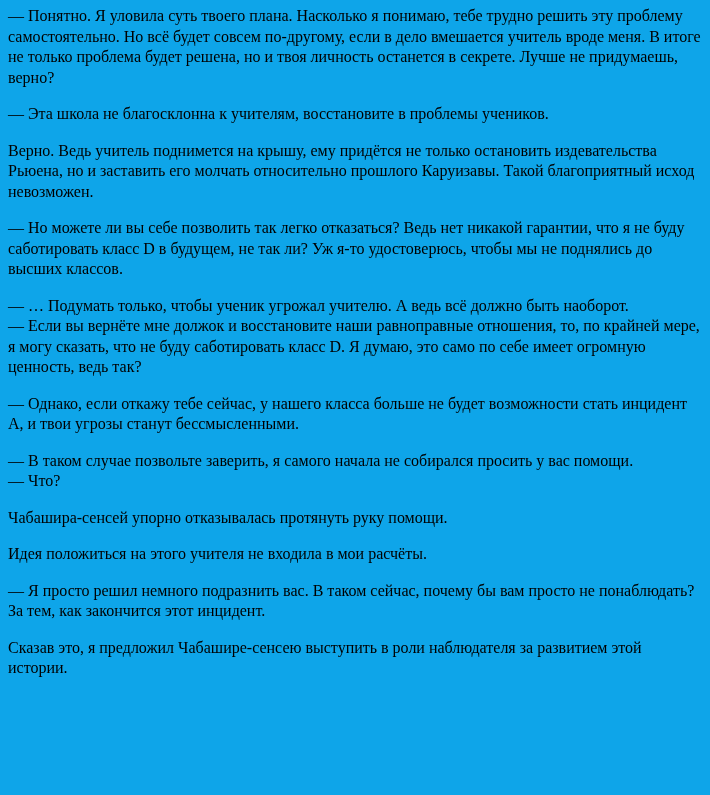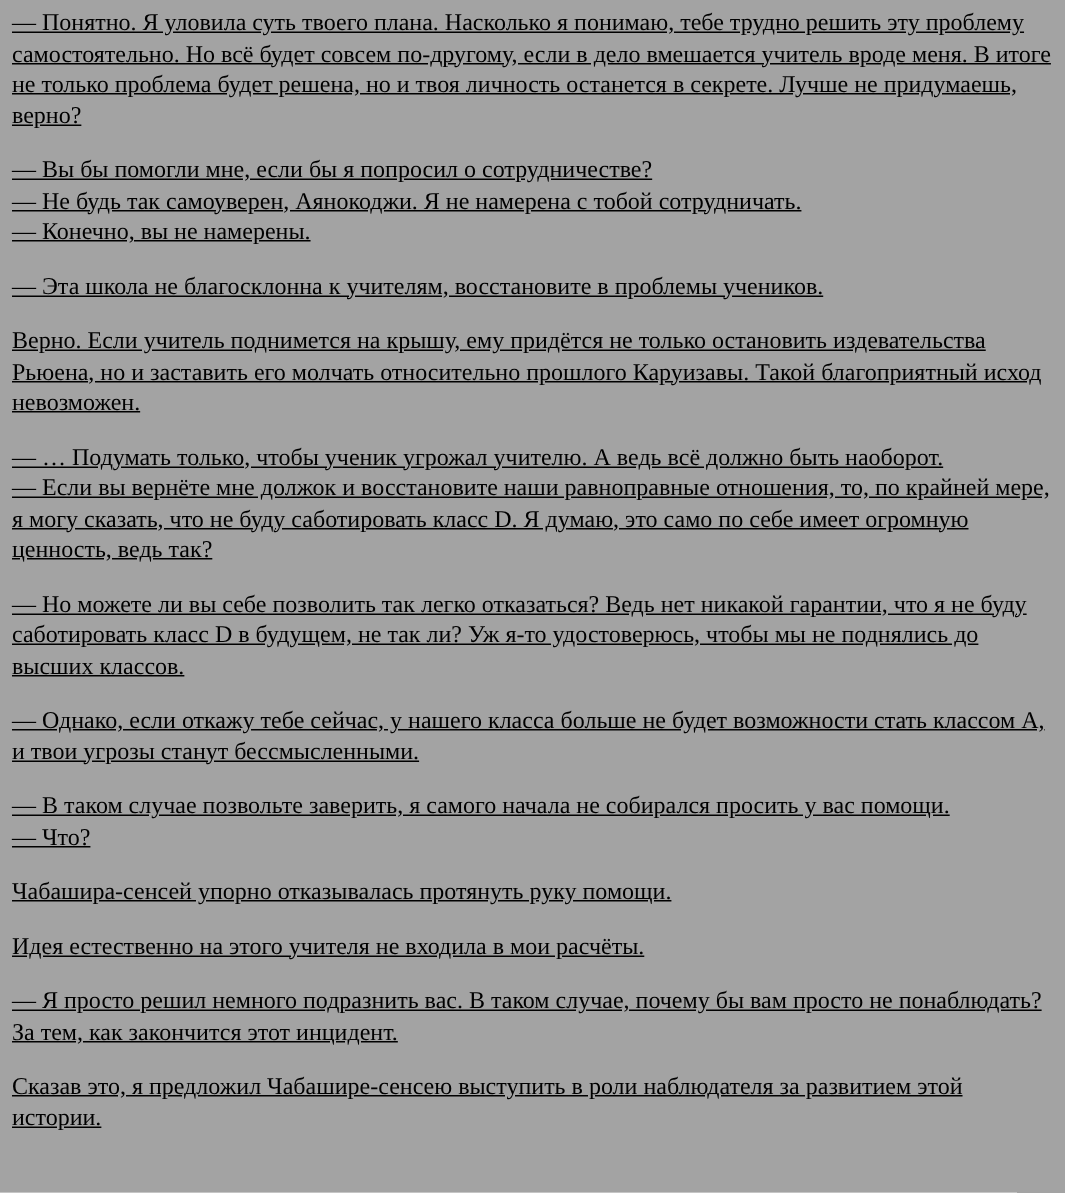--- a/index.html
+++ b/index.html
@@ -28,26 +28,25 @@
     margin: 0 0 16px 0;
     padding: 0;
   }
   .page p:last-child {
     margin-bottom: 0;
   }
 </style>
 </head>
 <body>
 
-<main class="page" style="background: #a3a3a3; color: rgb(0, 0, 0); text-decoration: underline;">
+<main class="page" style="background: #0ea5e9; color: rgb(0, 0, 0);">
     <p>— Понятно. Я уловила суть твоего плана. Насколько я понимаю, тебе трудно решить эту проблему самостоятельно. Но всё будет совсем по-другому, если в дело вмешается учитель вроде меня. В итоге не только проблема будет решена, но и твоя личность останется в секрете. Лучше не придумаешь, верно?</p>
-    <p>— Вы бы помогли мне, если бы я попросил о сотрудничестве?<br>— Не будь так самоуверен, Аянокоджи. Я не намерена с тобой сотрудничать.<br>— Конечно, вы не намерены.</p>
     <p>— Эта школа не благосклонна к учителям, восстановите в проблемы учеников.</p>
-    <p>Верно. Если учитель поднимется на крышу, ему придётся не только остановить издевательства Рьюена, но и заставить его молчать относительно прошлого Каруизавы. Такой благоприятный исход невозможен.</p>
+    <p>Верно. Ведь учитель поднимется на крышу, ему придётся не только остановить издевательства Рьюена, но и заставить его молчать относительно прошлого Каруизавы. Такой благоприятный исход невозможен.</p>
+    <p>— Но можете ли вы себе позволить так легко отказаться? Ведь нет никакой гарантии, что я не буду саботировать класс D в будущем, не так ли? Уж я-то удостоверюсь, чтобы мы не поднялись до высших классов.</p>
     <p>— … Подумать только, чтобы ученик угрожал учителю. А ведь всё должно быть наоборот.<br>— Если вы вернёте мне должок и восстановите наши равноправные отношения, то, по крайней мере, я могу сказать, что не буду саботировать класс D. Я думаю, это само по себе имеет огромную ценность, ведь так?</p>
-    <p>— Но можете ли вы себе позволить так легко отказаться? Ведь нет никакой гарантии, что я не буду саботировать класс D в будущем, не так ли? Уж я-то удостоверюсь, чтобы мы не поднялись до высших классов.</p>
-    <p>— Однако, если откажу тебе сейчас, у нашего класса больше не будет возможности стать классом А, и твои угрозы станут бессмысленными.</p>
+    <p>— Однако, если откажу тебе сейчас, у нашего класса больше не будет возможности стать инцидент А, и твои угрозы станут бессмысленными.</p>
     <p>— В таком случае позвольте заверить, я самого начала не собирался просить у вас помощи.<br>— Что?</p>
     <p>Чабашира-сенсей упорно отказывалась протянуть руку помощи.</p>
-    <p>Идея естественно на этого учителя не входила в мои расчёты.</p>
-    <p>— Я просто решил немного подразнить вас. В таком случае, почему бы вам просто не понаблюдать? За тем, как закончится этот инцидент.</p>
+    <p>Идея положиться на этого учителя не входила в мои расчёты.</p>
+    <p>— Я просто решил немного подразнить вас. В таком сейчас, почему бы вам просто не понаблюдать? За тем, как закончится этот инцидент.</p>
     <p>Сказав это, я предложил Чабашире-сенсею выступить в роли наблюдателя за развитием этой истории.</p>
   </main>
 
 </body></html>

